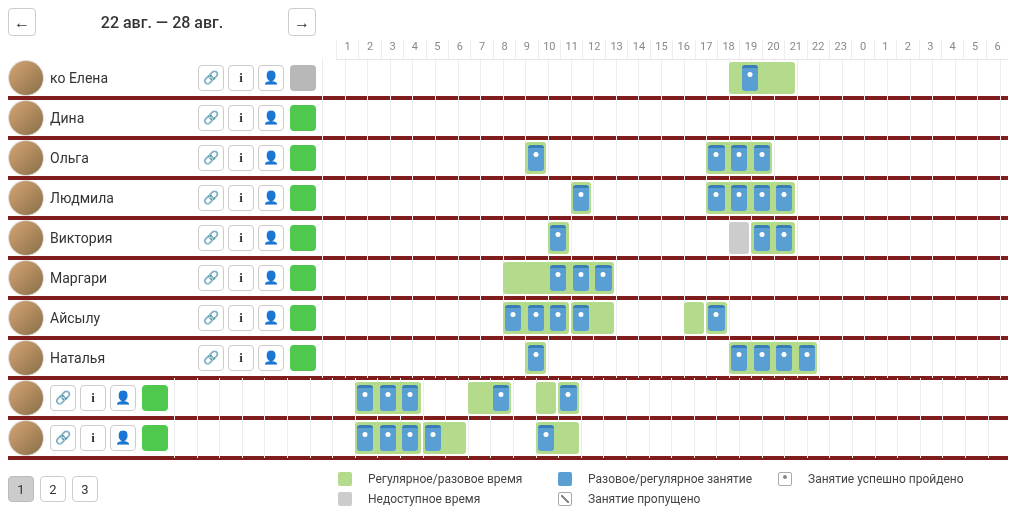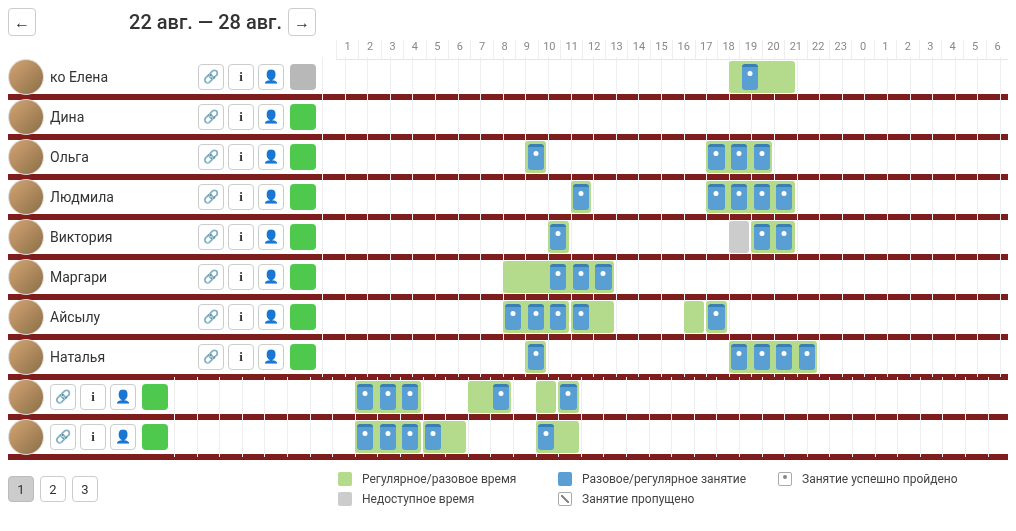--- a/index.html
+++ b/index.html
@@ -1,44 +1,44 @@
 <!DOCTYPE html>
 <html><head>
 <meta charset="utf-8">
 <style>
 *{box-sizing:border-box;margin:0;padding:0}
 body{font-family:-apple-system,BlinkMacSystemFont,"Segoe UI",Roboto,Arial,sans-serif;font-size:13px;color:#333;background:#fff;width:1016px}
 .wrap{padding:4px 8px}
 .header{display:flex;align-items:center;gap:6px;height:36px}
 .nav-btn{width:28px;height:28px;border:1px solid #ccc;border-radius:4px;background:#fff;display:flex;align-items:center;justify-content:center;cursor:pointer;font-size:16px}
-.date-range{font-size:20px;font-weight:500;flex:0 0 240px;text-align:right}
+.date-range{font-size:16px;font-weight:500;flex:0 0 240px;text-align:center}
 .day-title{font-size:13px;text-align:center;flex:0 0 680px;color:#555}
 .ruler{display:flex;height:20px;margin-left:328px;border-bottom:1px solid #e5e5e5}
 .ruler span{width:22.6px;text-align:center;font-size:11px;color:#888;border-left:1px solid #eee}
 .rows{}
-.row{display:flex;align-items:center;height:40px;border-bottom:6px solid #7f1d1d}
+.row{display:flex;align-items:center;height:40px;border-bottom:4px solid #7f1d1d}
 .avatar{width:36px;height:36px;border-radius:50%;background:linear-gradient(135deg,#d4a574,#8b6f47);flex-shrink:0;margin-right:6px;border:1px solid #ddd}
 .name{width:148px;font-size:14px;overflow:hidden;white-space:nowrap;text-overflow:ellipsis}
 .name.hl{color:#e67e22}
 .actions{display:flex;gap:4px;margin-right:6px}
 .ico{width:26px;height:26px;border:1px solid #ccc;border-radius:4px;background:#fff;display:flex;align-items:center;justify-content:center;cursor:pointer;font-size:13px;font-weight:bold;font-family:serif}
 .status{width:26px;height:26px;border-radius:4px;flex-shrink:0;margin-right:6px}
 .status.green{background:#4ec94e}
 .status.gray{background:#b8b8b8}
 .timeline{position:relative;flex:1;height:40px;background-image:repeating-linear-gradient(to right,#eee 0,#eee 1px,transparent 1px,transparent 22.6px);background-position:0 0}
 .block{position:absolute;top:4px;height:32px;border-radius:3px}
 .block.g{background:#b3db8b}
 .block.gy{background:#ccc}
 .block.b{background:#5a9fd4;top:7px;height:26px;border-top:3px solid #3a7fb4}
 .block.b .dot{position:absolute;top:4px;left:50%;transform:translateX(-50%);width:5px;height:5px;border-radius:50%;background:#fff}
 .footer{display:flex;align-items:center;padding:12px 0 4px;gap:8px}
 .page{width:26px;height:26px;border:1px solid #ccc;border-radius:4px;background:#fff;display:flex;align-items:center;justify-content:center;cursor:pointer;font-size:13px}
 .page.active{background:#ccc;border-color:#bbb}
 .legend{display:flex;flex-wrap:wrap;gap:6px 20px;margin-left:auto;flex:0 0 670px;font-size:12px;color:#444}
-.leg{display:flex;align-items:center;gap:10px;width:200px}
+.leg{display:flex;align-items:center;gap:16px;width:200px}
 .sw{width:14px;height:14px;border-radius:2px}
 .sw.g{background:#b3db8b}
 .sw.gy{background:#ccc}
 .sw.b{background:#5a9fd4}
 .sw.o{background:#f5a05a}
 .sw.wd{background:#fff;border:1px solid #aaa;position:relative}
 .sw.wd::after{content:"";position:absolute;top:2px;left:4px;width:4px;height:4px;border-radius:50%;background:#888}
 .sw.ws{background:#fff;border:1px solid #aaa;position:relative}
 .sw.ws::after{content:"";position:absolute;top:2px;left:2px;width:8px;height:8px;background:linear-gradient(45deg,transparent 40%,#888 40%,#888 60%,transparent 60%)}
 </style>

